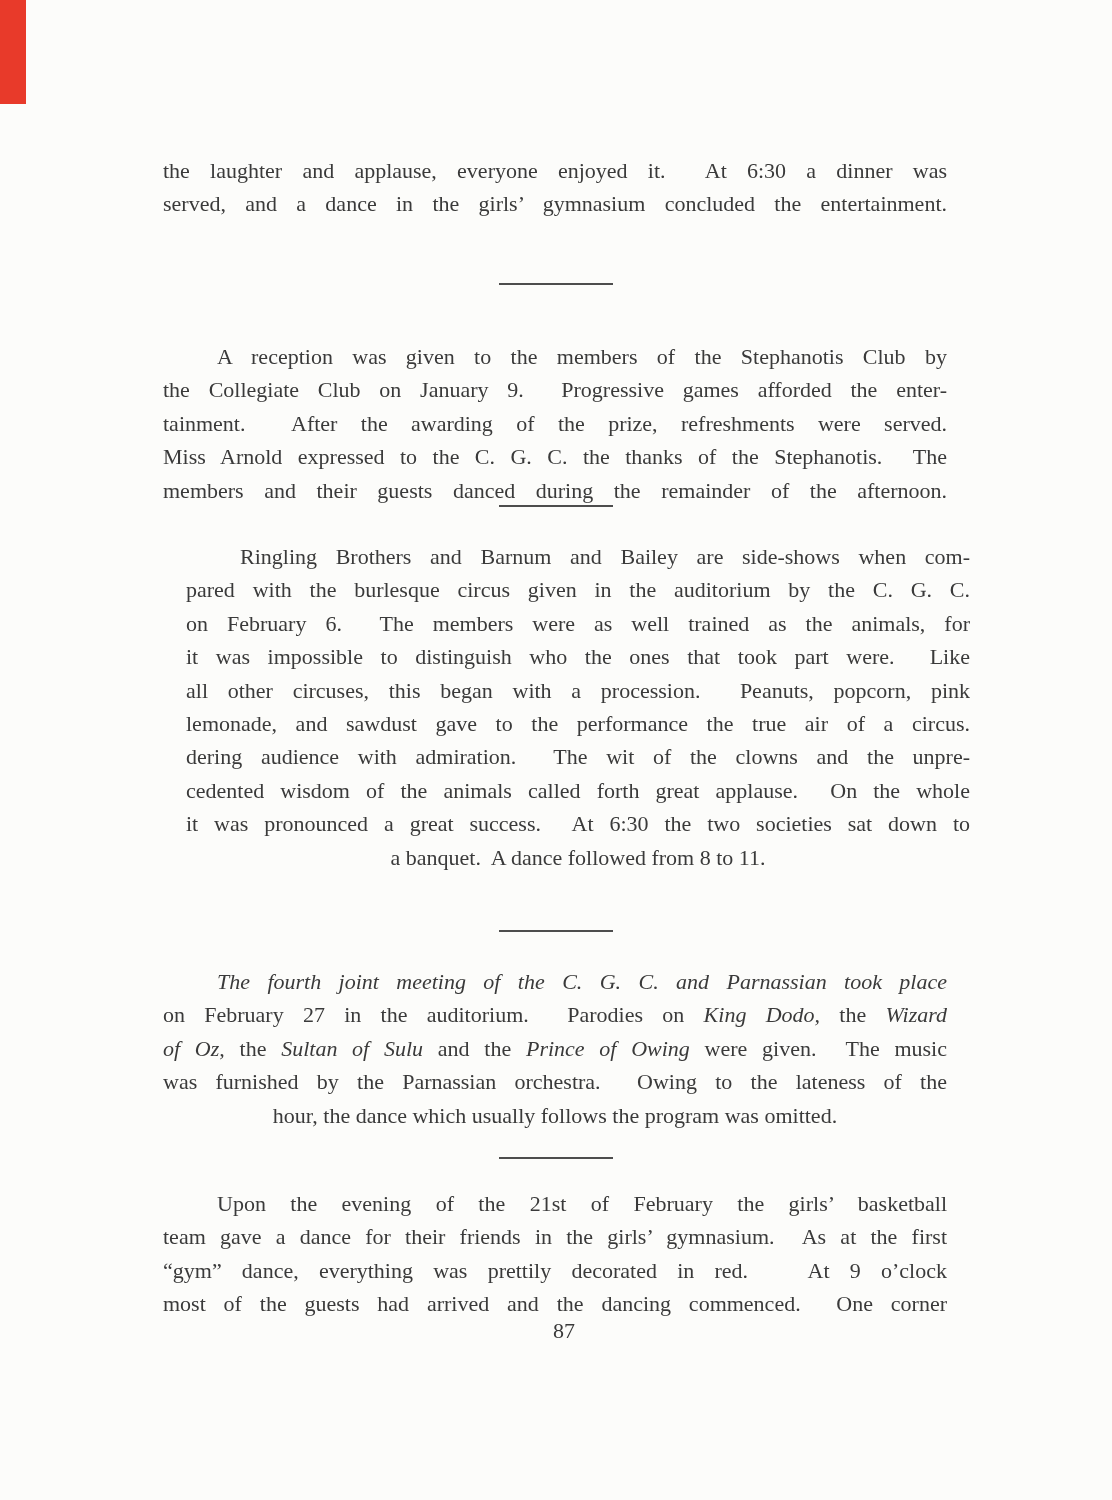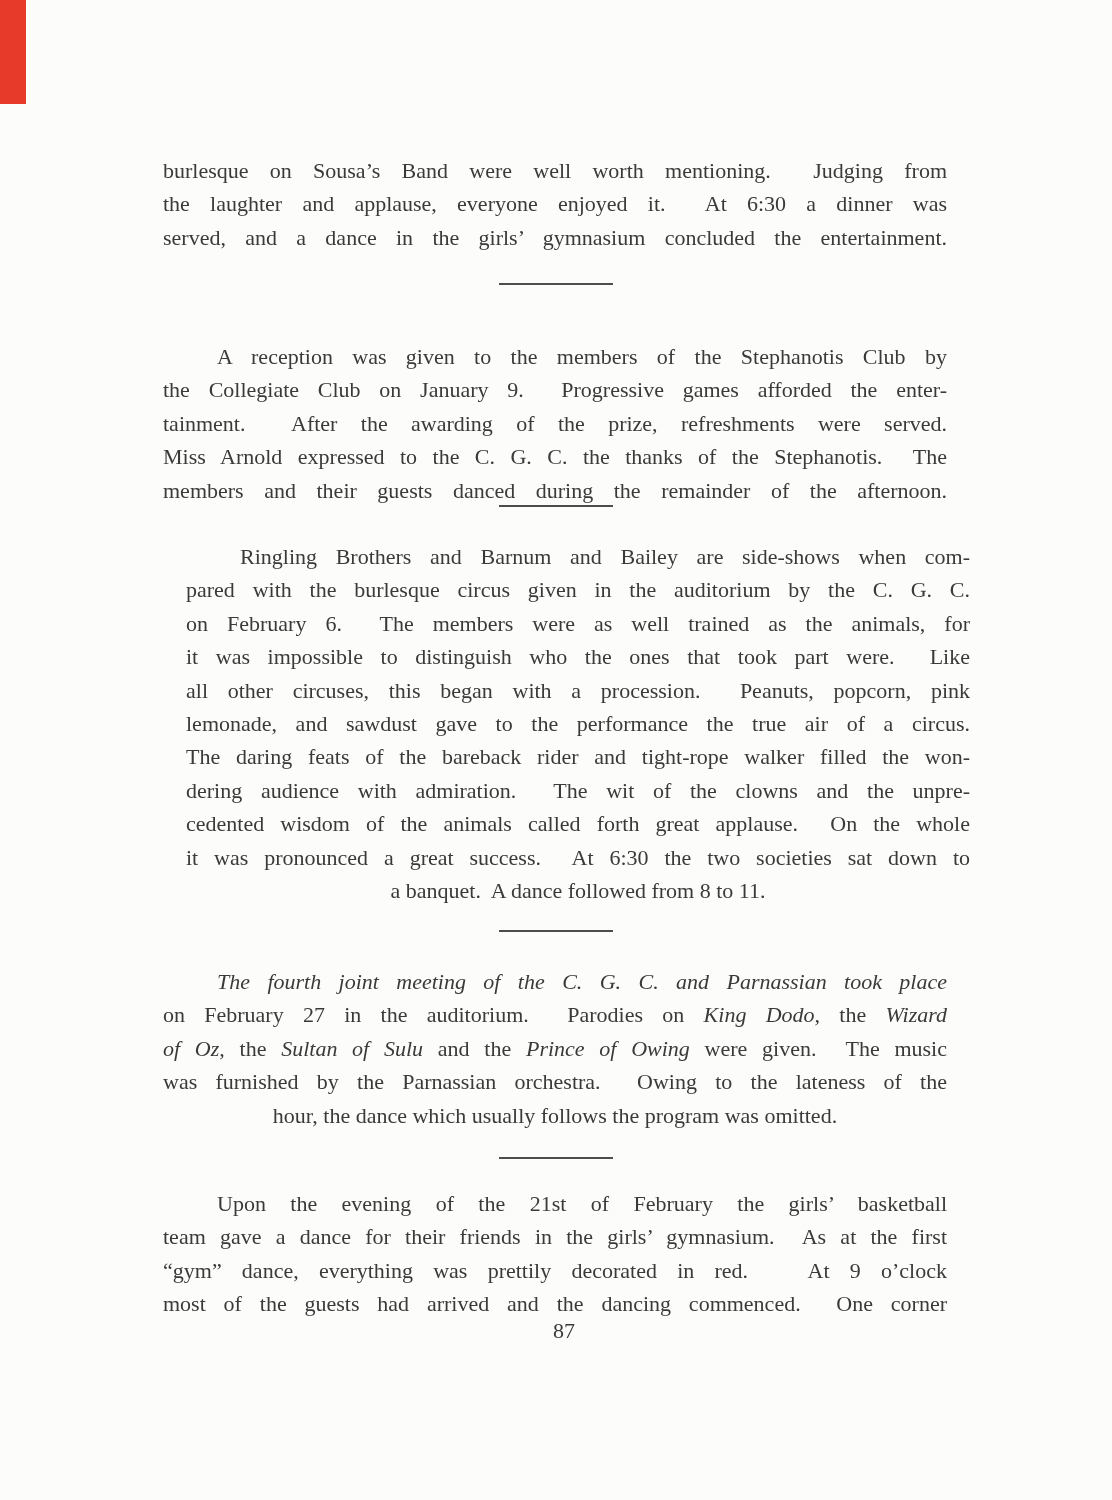--- a/index.html
+++ b/index.html
@@ -67,41 +67,39 @@
     color: var(--ink, #3a3a3a);
   }
 </style>
 </head>
 <body>
 
 <div class="page">
   <div class="red-strip"></div>
   <div class="text-block">
       <div class="para" style="top: 154px;">
-        <div class="line just"><span>burlesque on Sousa’s Band were well worth mentioning.  Judging from</span></div>
         <div class="line just"><span>the laughter and applause, everyone enjoyed it.  At 6:30 a dinner was</span></div>
         <div class="line just"><span>served, and a dance in the girls’ gymnasium concluded the entertainment.</span></div>
       </div>
       <div class="rule" style="top: 283px;"></div>
       <div class="para" style="top: 315px; margin-top: 25px;">
         <div class="line just" style="text-indent: 54px;"><span>A reception was given to the members of the Stephanotis Club by</span></div>
         <div class="line just"><span>the Collegiate Club on January 9.  Progressive games afforded the enter-</span></div>
         <div class="line just"><span>tainment.  After the awarding of the prize, refreshments were served.</span></div>
         <div class="line just"><span>Miss Arnold expressed to the C. G. C. the thanks of the Stephanotis.  The</span></div>
         <div class="line just"><span>members and their guests danced during the remainder of the afternoon.</span></div>
       </div>
       <div class="rule" style="top: 505px;"></div>
       <div class="para" style="top: 540px; margin-left: 23px;">
         <div class="line just" style="text-indent: 54px;"><span>Ringling Brothers and Barnum and Bailey are side-shows when com-</span></div>
         <div class="line just"><span>pared with the burlesque circus given in the auditorium by the C. G. C.</span></div>
         <div class="line just"><span>on February 6.  The members were as well trained as the animals, for</span></div>
         <div class="line just"><span>it was impossible to distinguish who the ones that took part were.  Like</span></div>
         <div class="line just"><span>all other circuses, this began with a procession.  Peanuts, popcorn, pink</span></div>
         <div class="line just"><span>lemonade, and sawdust gave to the performance the true air of a circus.</span></div>
-        <div class="line just"><span>The daring feats of the bareback rider and tight-rope walker filled the won-</span></div>
         <div class="line just"><span>dering audience with admiration.  The wit of the clowns and the unpre-</span></div>
         <div class="line just"><span>cedented wisdom of the animals called forth great applause.  On the whole</span></div>
         <div class="line just"><span>it was pronounced a great success.  At 6:30 the two societies sat down to</span></div>
         <div class="line flush"><span>a banquet.  A dance followed from 8 to 11.</span></div>
       </div>
       <div class="rule" style="top: 930px;"></div>
       <div class="para" style="top: 965px;">
         <div class="line just" style="text-indent: 54px; font-style: italic;"><span>The fourth joint meeting of the C. G. C. and Parnassian took place</span></div>
         <div class="line just"><span>on February 27 in the auditorium.  Parodies on </span><i>King Dodo,</i><span> the </span><i>Wizard</i></div>
         <div class="line just"><i>of Oz,</i><span> the </span><i>Sultan of Sulu</i><span> and the </span><i>Prince of Owing</i><span> were given.  The music</span></div>

